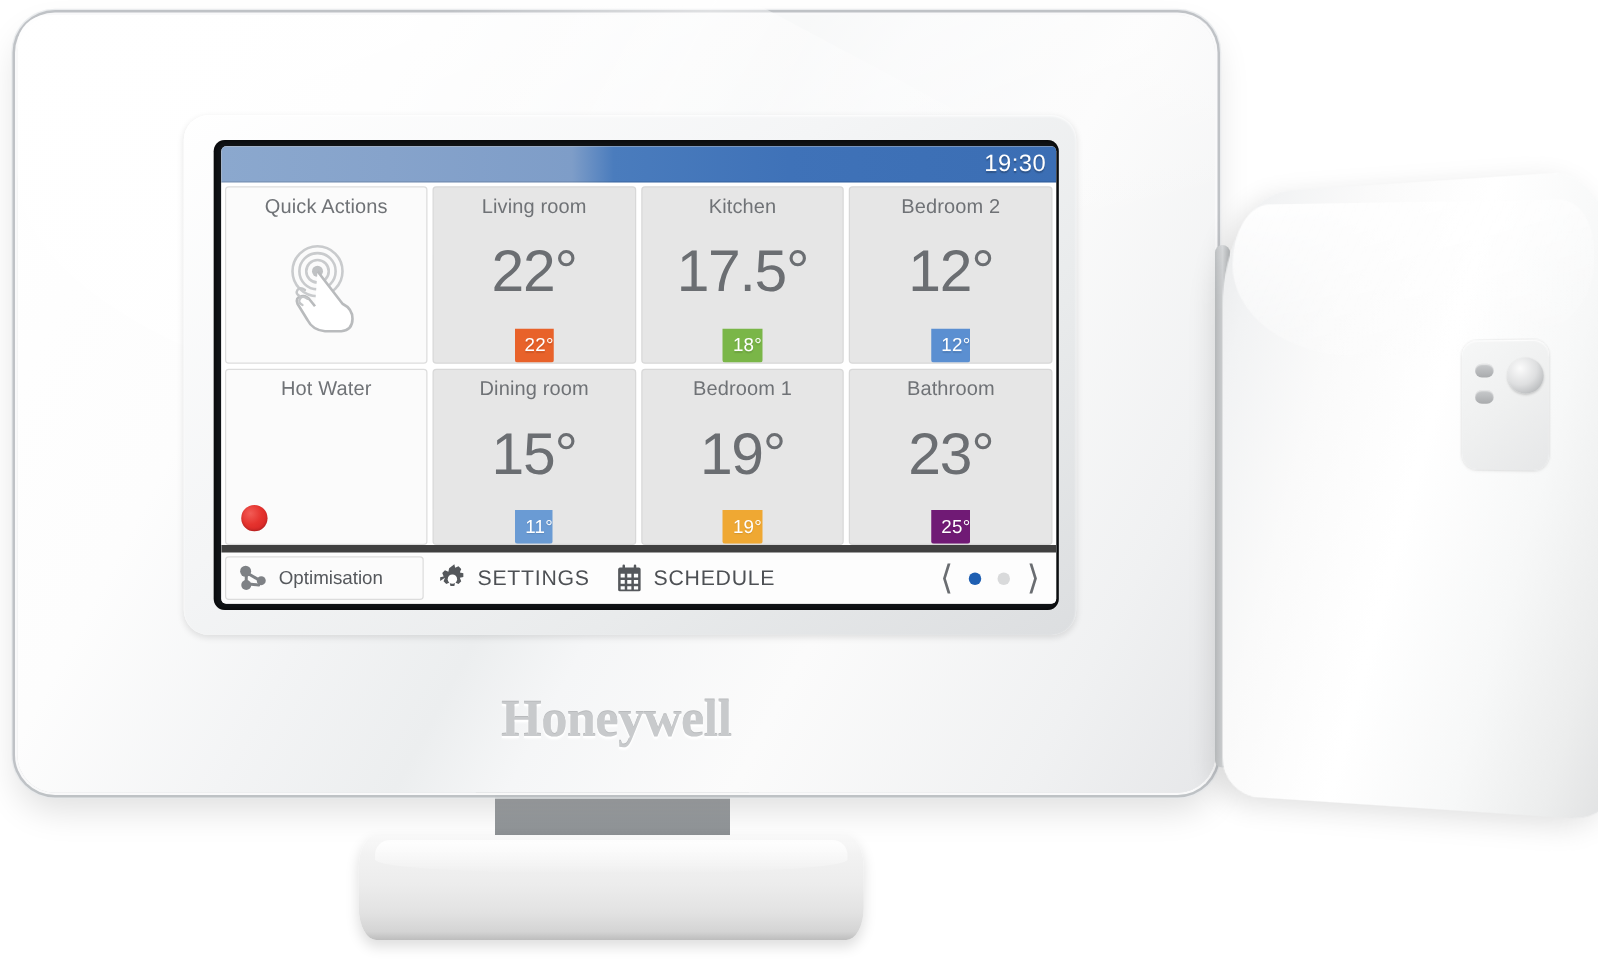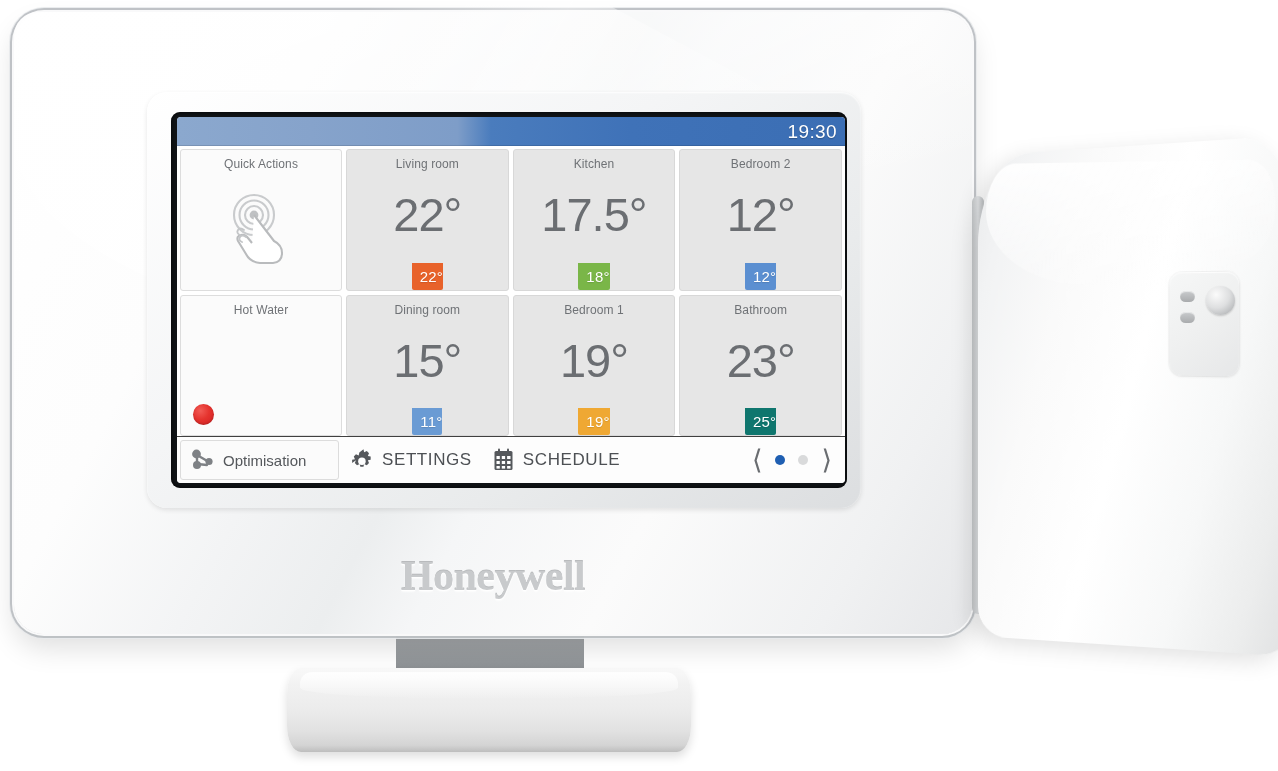--- a/index.html
+++ b/index.html
@@ -197,21 +197,21 @@
     align-items: center;
     overflow: hidden;
     box-sizing: border-box;
   }
   .tile.white {
     background: #fbfbfb;
     border-color: #dddddd;
   }
   .tile-name {
     margin-top: 7px;
-    font-size: 12px;
+    font-size: 16px;
     color: #6f7276;
     font-weight: 400;
     letter-spacing: 0.1px;
   }
   .tile-temp {
     flex: 1 1 auto;
     display: flex;
     align-items: center;
     justify-content: center;
     font-size: 47px;
@@ -254,21 +254,21 @@
     box-shadow: inset 0 -1px 2px rgba(0,0,0,0.18);
   }
 
   
   .footer {
     flex: 0 0 47px;
     height: 47px;
     display: flex;
     align-items: stretch;
     background: #fdfdfd;
-    border-top: 1px solid #404040;
+    border-top: 6px solid #404040;
     padding: 3px 3px 3px 3px;
     box-sizing: border-box;
   }
   .footer-btn {
     display: flex;
     align-items: center;
     gap: 8px;
     padding: 0 10px;
     box-sizing: border-box;
   }
@@ -480,21 +480,21 @@
 
             <div class="tile">
               <div class="tile-name">Bedroom 1</div>
               <div class="tile-temp">19°</div>
               <div class="setpoint" style="background: rgb(239, 168, 51);">19°</div>
             </div>
 
             <div class="tile">
               <div class="tile-name">Bathroom</div>
               <div class="tile-temp">23°</div>
-              <div class="setpoint" style="background: #0f766e;">25°</div>
+              <div class="setpoint" style="background: #701a75;">25°</div>
             </div>
 
           </div>
 
           <div class="footer">
 
             <div class="footer-btn boxed">
               <span>
                 <svg width="24" height="22" viewBox="0 0 24 22">
                   <g stroke="#7e8185" stroke-width="2.4" stroke-linecap="round">

